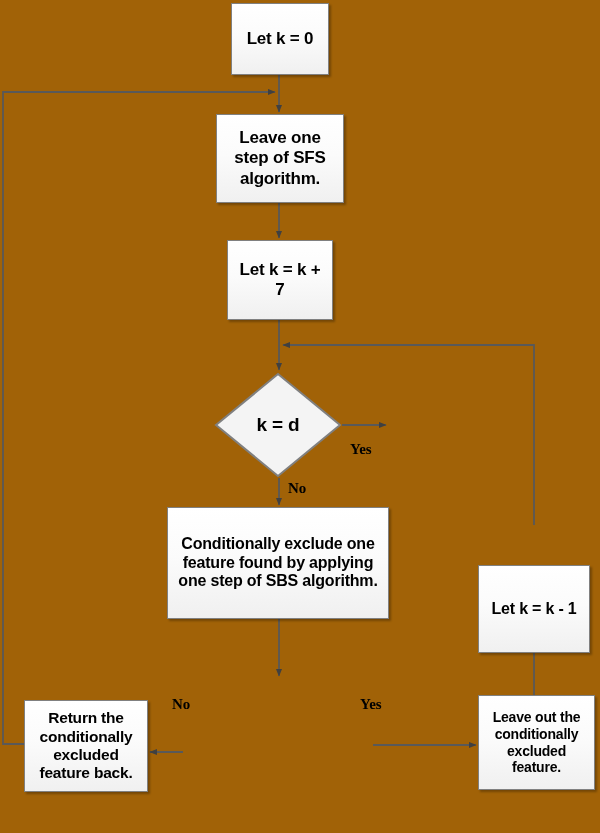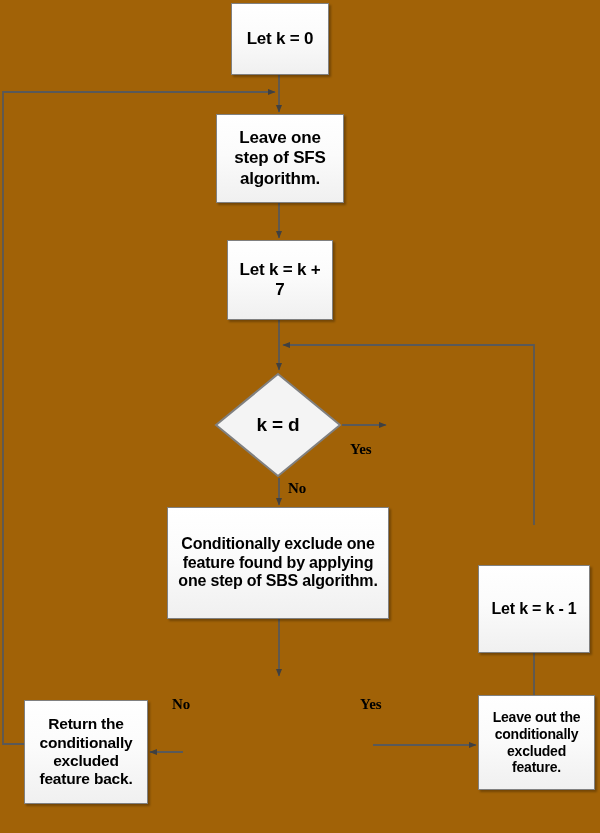--- a/index.html
+++ b/index.html
@@ -75,21 +75,21 @@
   }
   .t-n1 { left: 231px; top: 3px;  width: 98px;  height: 72px;  font-size: 17px; }
   .t-n2 { left: 216px; top: 114px; width: 128px; height: 89px; font-size: 17px; }
   .t-n3 { left: 227px; top: 240px; width: 106px; height: 80px; font-size: 17px; }
   .t-n4 { left: 214px; top: 372px; width: 128px; height: 106px; font-size: 19px; }
   .t-n5 { left: 388px; top: 403px; width: 112px; height: 43px; font-size: 17px; }
   .t-n6 { left: 167px; top: 507px; width: 222px; height: 112px; font-size: 16px; }
   .t-n7 { left: 478px; top: 525px; width: 112px; height: 88px; font-size: 16px; margin-top: 40px; }
   .t-n8 { left: 183px; top: 678px; width: 190px; height: 150px; font-size: 15.5px; }
   .t-n9 { left: 478px; top: 695px; width: 117px; height: 95px; font-size: 14px; }
-  .t-n10 { left: 24px;  top: 700px; width: 124px; height: 104px; font-size: 15.5px; }
+  .t-n10 { left: 24px;  top: 700px; width: 124px; height: 92px; font-size: 15.5px; }
 
   .lbl-yes-top  { left: 350px; top: 441px; }
   .lbl-no-mid   { left: 288px; top: 480px; }
   .lbl-no-bot   { left: 172px; top: 696px; }
   .lbl-yes-bot  { left: 360px; top: 696px; }
 </style>
 </head>
 <body>
 
 <div id="canvas">

